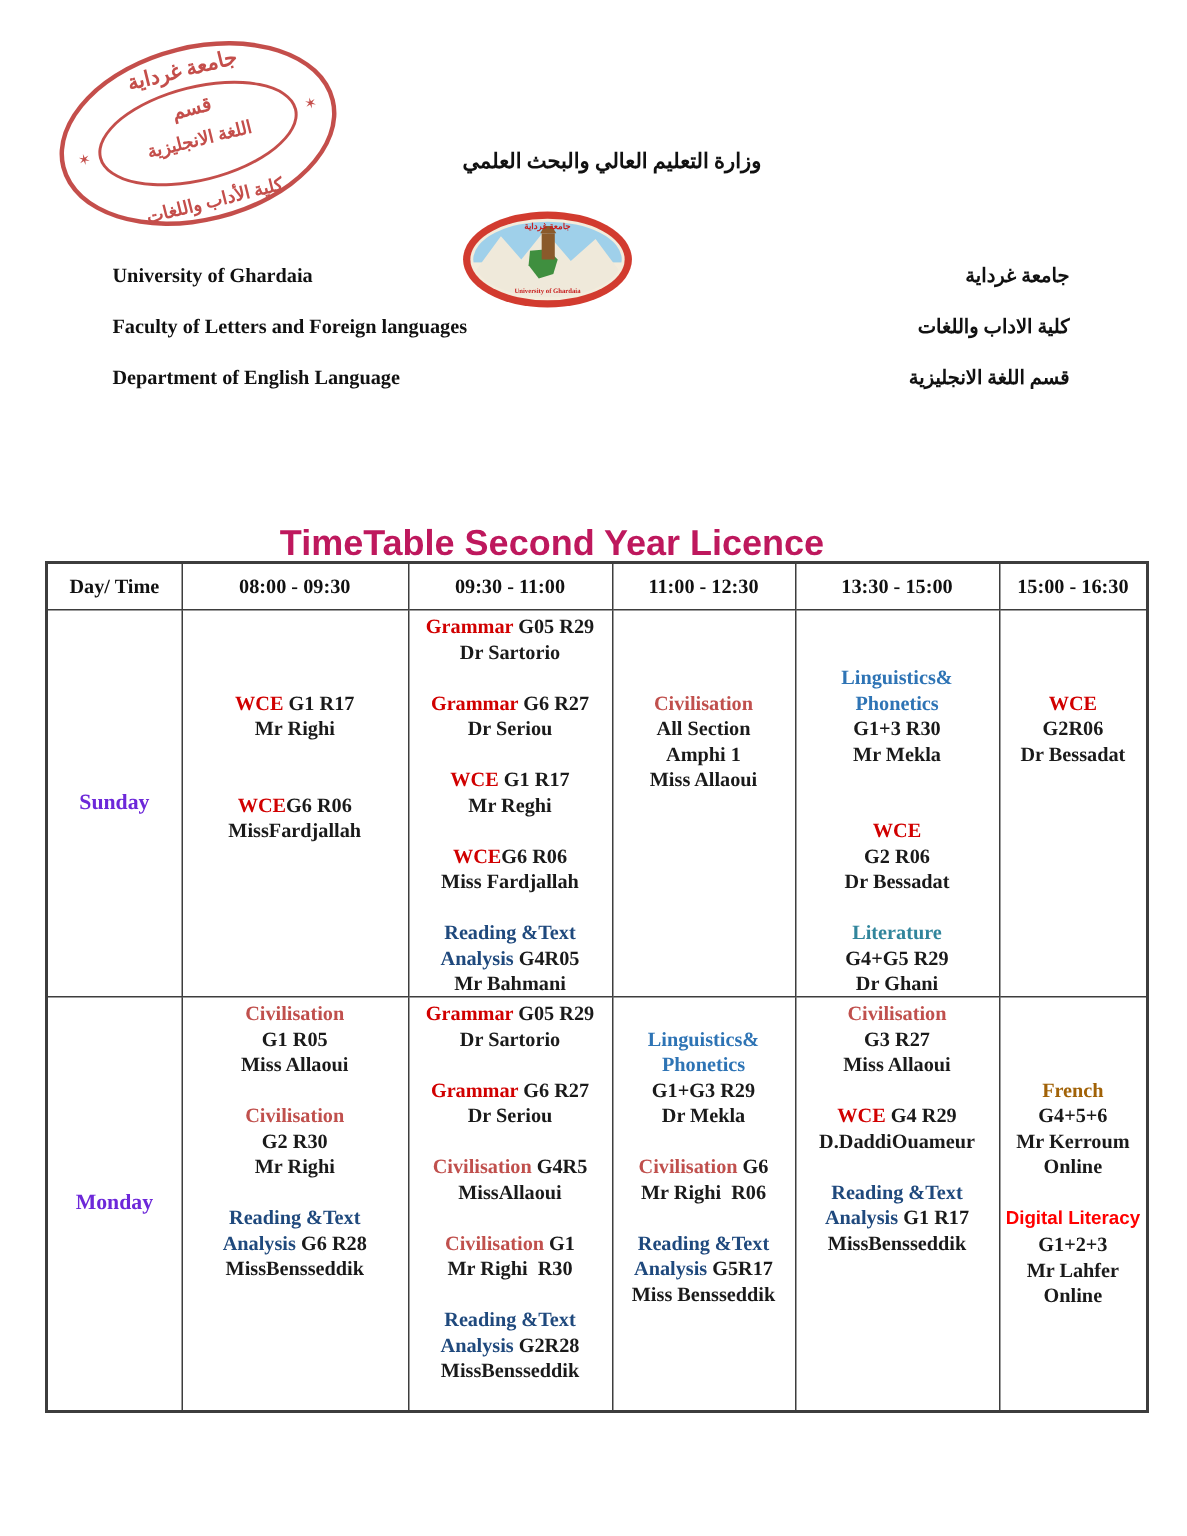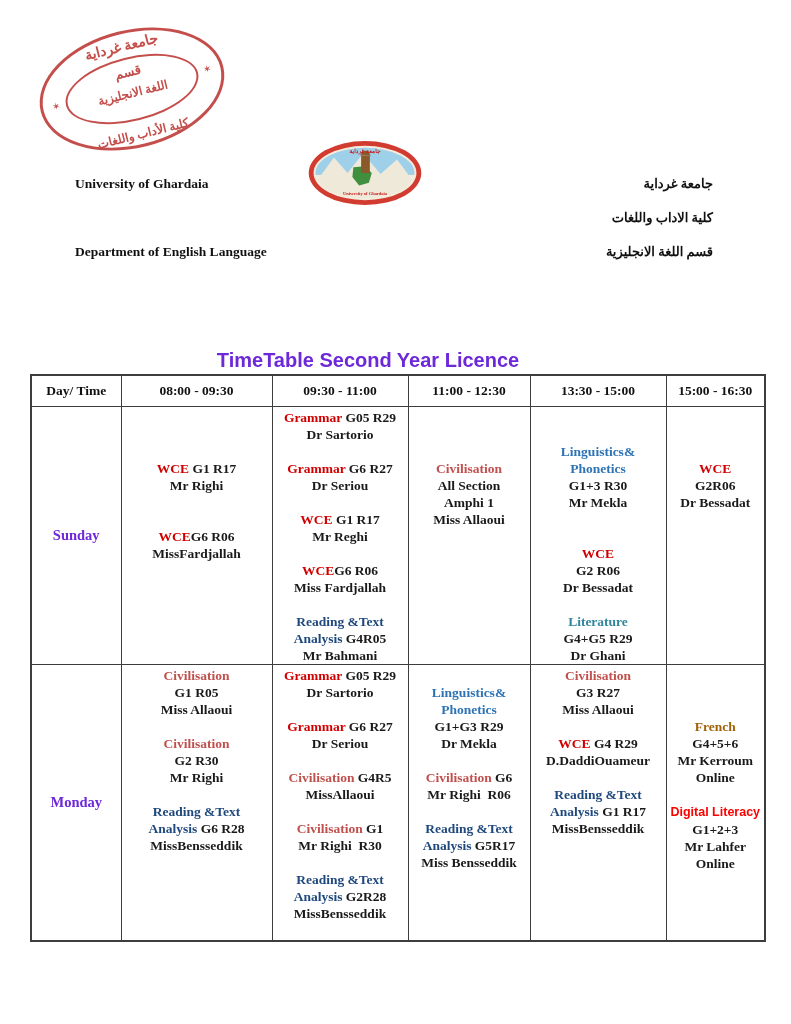--- a/index.html
+++ b/index.html
@@ -40,21 +40,21 @@
   .inst-en { position:absolute; left:75px; font-weight:bold; font-size:13.5px; color:#111; }
   .inst-ar { position:absolute; right:78px; direction:rtl; font-weight:bold; font-size:13px; color:#111; }
   .row1 { top:176px; } .row2 { top:210px; } .row3 { top:244px; }
 
   
   .acad-year { position:absolute; left:0; right:30px; top:301px; text-align:center; font-size:17px; font-weight:bold; }
   .acad-label { color:#d10000; }
   .acad-value { color:#111; margin-left:6px; }
   .tt-title {
     position:absolute; left:0; right:55px; top:349px; text-align:center;
-    font-family:"Liberation Sans", sans-serif; font-size:20px; font-weight:bold; color:#6d28d9;
+    font-family:"Liberation Sans", sans-serif; font-size:24px; font-weight:bold; color:#be185d;
   }
 
   
   table.tt {
     position:absolute; left:30px; top:374px; width:734px;
     border-collapse:collapse; table-layout:fixed;
   }
   table.tt, .tt th, .tt td { border:1px solid #3d3d3d; }
   table.tt { border-width:2px; }
   .tt th {
@@ -85,20 +85,21 @@
     <div class="stamp-inner"></div>
     <div class="stamp-l1" dir="rtl">جامعة غرداية</div>
     <div class="stamp-l2" dir="rtl">قسم</div>
     <div class="stamp-l3" dir="rtl">اللغة الانجليزية</div>
     <div class="stamp-l4" dir="rtl">كلية الأداب واللغات</div>
     <div class="stamp-star star-left">✶</div>
     <div class="stamp-star star-right">✶</div>
   </div>
 
   <div class="republic">
+    <div>وزارة التعليم العالي والبحث العلمي</div>
   </div>
 
   <svg class="logo" viewBox="0 0 120 68">
     <defs>
       <clipPath id="logoClip">
           <ellipse cx="60" cy="34" rx="51" ry="26"></ellipse>
         </clipPath>
     </defs>
     <ellipse cx="60" cy="34" rx="58" ry="33" fill="#d23b2f"></ellipse>
     <ellipse cx="60" cy="34" rx="53" ry="28" fill="#f3ecdc"></ellipse>
@@ -107,20 +108,21 @@
       <polygon points="9,44 28,18 42,34 58,14 76,35 93,20 111,44 111,60 9,60" fill="#efe9da"></polygon>
       <polygon points="48,28 60,27 67,34 64,44 54,47 47,38" fill="#3f8f3f"></polygon>
       <rect x="56" y="16" width="9" height="18" fill="#8a5a2b"></rect>
       <polygon points="55,16 66,16 63,11 58,11" fill="#8a5a2b"></polygon>
       <text x="60" y="13" font-size="6" fill="#c81e1e" text-anchor="middle" font-weight="bold">جامعة غرداية</text>
       <text x="60" y="57" font-size="4.6" fill="#c81e1e" text-anchor="middle" font-weight="bold">University of Ghardaia</text>
     </g>
   </svg>
 
   <div class="inst-en row1">University of Ghardaia</div>
+  <div class="inst-en row2">Faculty of Letters and Foreign languages</div>
   <div class="inst-en row3">Department of English Language</div>
   <div class="inst-ar row1">جامعة غرداية</div>
   <div class="inst-ar row2">كلية الاداب واللغات</div>
   <div class="inst-ar row3">قسم اللغة الانجليزية</div>
 
 
   <div class="tt-title">TimeTable Second Year Licence</div>
 
   <table class="tt">
     <colgroup>

